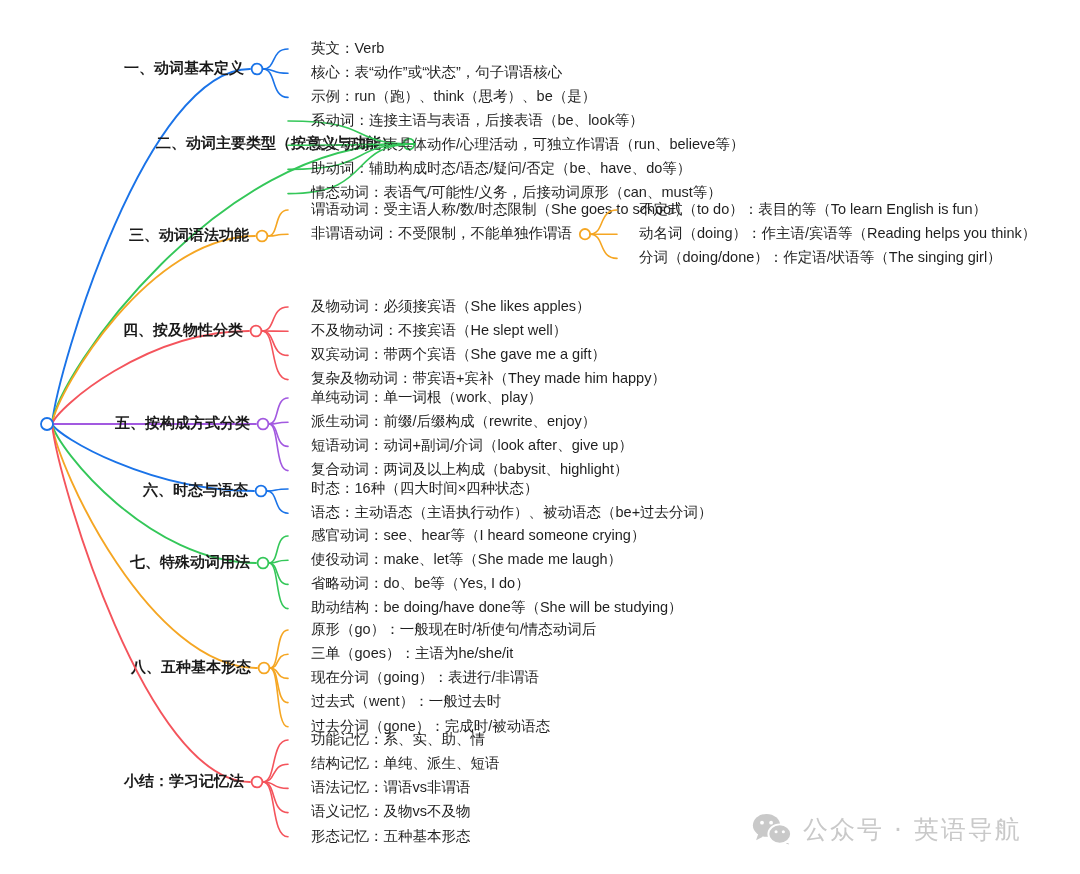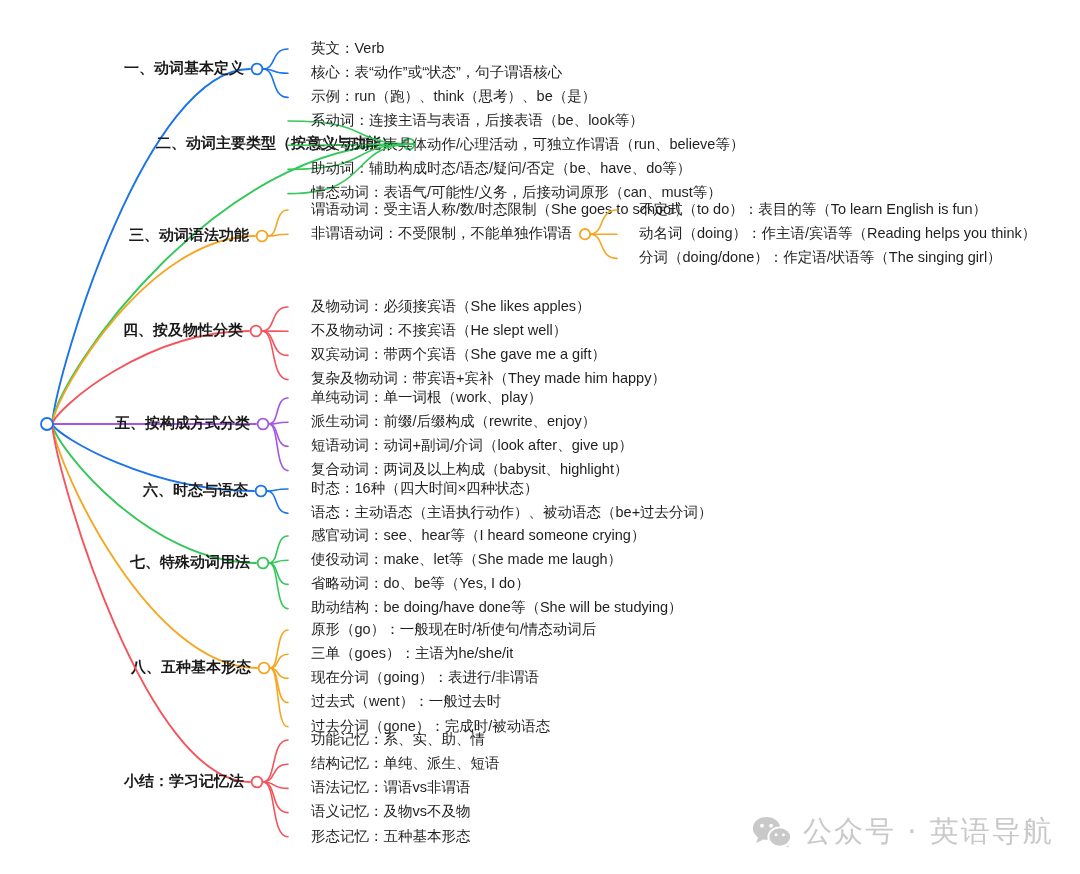--- a/index.html
+++ b/index.html
@@ -49,21 +49,21 @@
     left: 752px;
     top: 812px;
     display: flex;
     align-items: center;
     gap: 11px;
     opacity: 1;
     pointer-events: none;
   }
   #watermark .wm-text {
     font-family: "DejaVu Sans", "Liberation Sans", sans-serif;
-    font-size: 29px;
+    font-size: 25px;
     color: #c9c9c9;
     letter-spacing: 2px;
     white-space: nowrap;
   }
   .wm-icon { width: 40px; height: 34px; }
 </style>
 </head>
 <body>
 
 <div id="mindmap">

